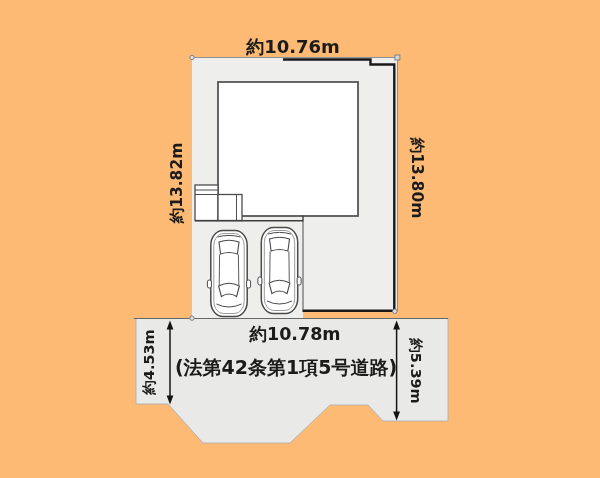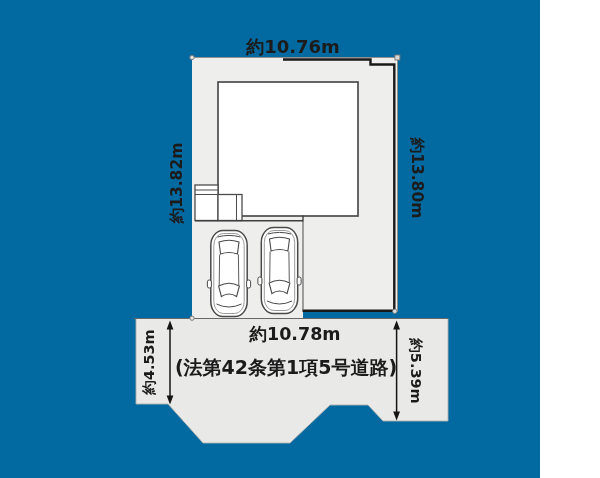--- a/index.html
+++ b/index.html
@@ -1,19 +1,19 @@
 <!DOCTYPE html>
 <html><head>
 <meta charset="utf-8">
 <style>
   html,body{margin:0;padding:0;background:#ffffff;}
   .stage{
     position:relative;
-    width:540px;height:478px;
-    background:#0369a1;
+    width:600px;height:478px;
+    background:#fdba74;
     font-family:"DejaVu Sans","Liberation Sans",sans-serif;
     overflow:hidden;
   }
   svg{display:block;}
   .dim-text{
     font-family:"DejaVu Sans","Liberation Sans",sans-serif;
     font-weight:bold;
     fill:#1b1b1b;
   }
   .t-lg{font-size:18px;}

